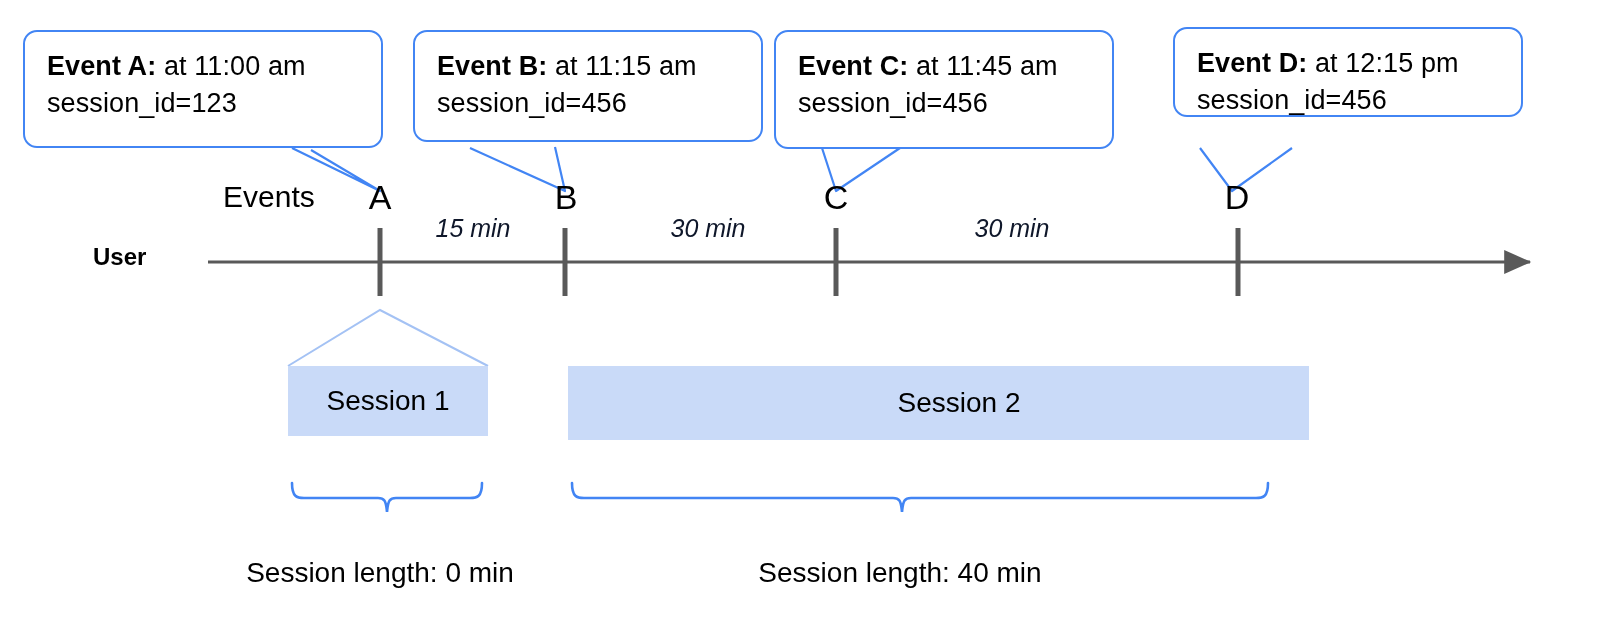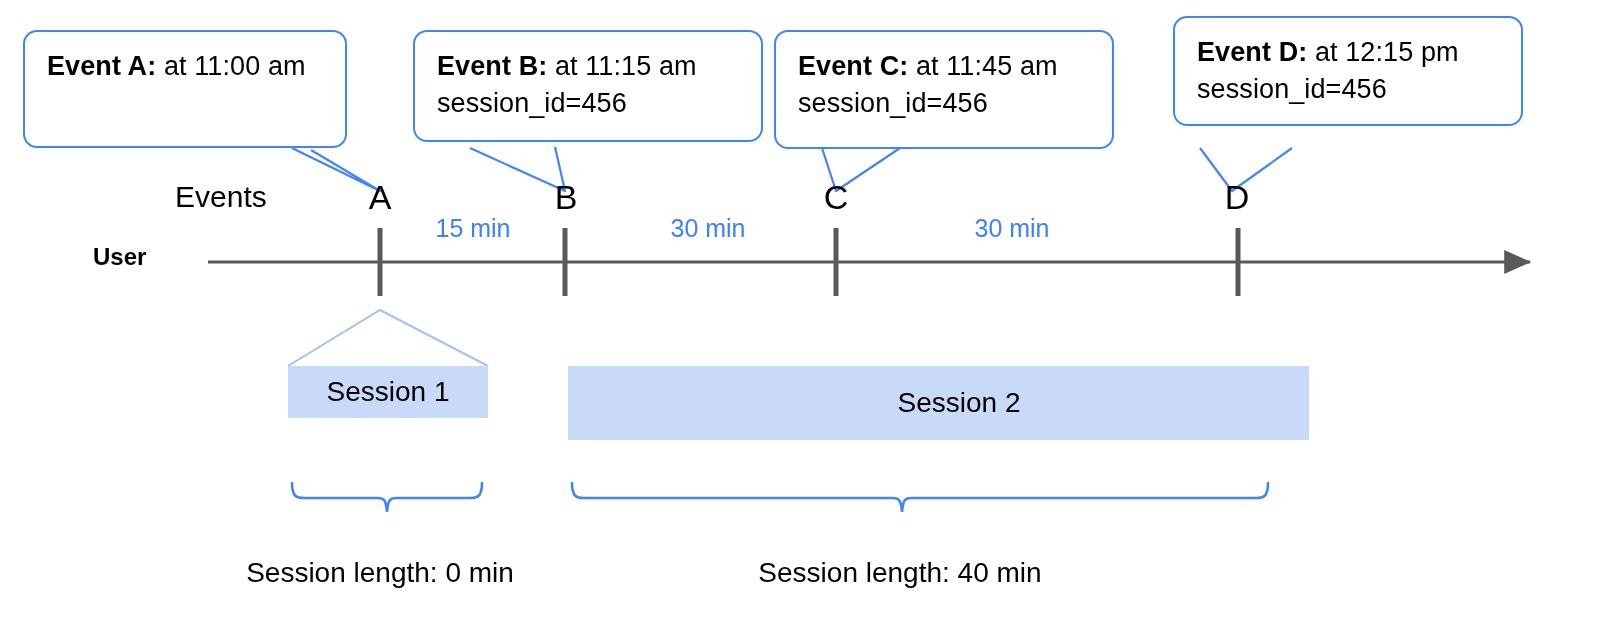--- a/index.html
+++ b/index.html
@@ -44,35 +44,37 @@
   .axis-label {
     position: absolute;
     font-size: 24px;
     white-space: nowrap;
     font-weight: bold;
   }
   .events-label {
     position: absolute;
     font-size: 30px;
     white-space: nowrap;
+    margin-left: 48px;
   }
   .tick-letter {
     position: absolute;
     font-size: 34px;
     text-align: center;
     white-space: nowrap;
     transform: translateX(-50%);
   }
   .gap-label {
     position: absolute;
     font-size: 25px;
     text-align: center;
     white-space: nowrap;
     transform: translateX(-50%);
-    color: #3b82f6;
+    color: #0f172a;
+    font-style: italic;
   }
   .session-bar {
     position: absolute;
     background: #c9daf8;
     display: flex;
     align-items: center;
     justify-content: center;
     font-size: 28px;
     color: #000000;
     white-space: nowrap;
@@ -126,53 +128,54 @@
       <path d="M292,483 C292,497 297,498 304,498 L378,498 C384,498 386,500 387,512
                C388,500 390,498 396,498 L470,498 C477,498 482,497 482,483"></path>
     </g>
 
     <g fill="none" stroke="#4285f4" stroke-width="2.6" stroke-linecap="round">
       <path d="M572,483 C572,497 577,498 584,498 L893,498 C899,498 901,500 902,512
                C903,500 905,498 911,498 L1256,498 C1263,498 1268,497 1268,483"></path>
     </g>
   </svg>
 
-  <div class="callout" style="left:23px; top:30px; width:324px; height:118px;">
+  <div class="callout" style="left:23px; top:30px; width:360px; height:118px;">
     <div class="ln"><span class="ttl">Event A:</span><span> at 11:00 am</span></div>
+    <div class="ln">session_id=123</div>
   </div>
 
   <div class="callout" style="left:413px; top:30px; width:350px; height:112px;">
     <div class="ln"><span class="ttl">Event B:</span><span> at 11:15 am</span></div>
     <div class="ln">session_id=456</div>
   </div>
 
   <div class="callout" style="left:774px; top:30px; width:340px; height:119px;">
     <div class="ln"><span class="ttl">Event C:</span><span> at 11:45 am</span></div>
     <div class="ln">session_id=456</div>
   </div>
 
-  <div class="callout" style="left:1173px; top:16px; width:350px; height:110px;">
+  <div class="callout" style="left:1173px; top:27px; width:350px; height:90px;">
     <div class="ln"><span class="ttl">Event D:</span><span> at 12:15 pm</span></div>
     <div class="ln">session_id=456</div>
   </div>
 
   <div class="events-label" style="left:175px; top:180px;">Events</div>
 
   <div class="axis-label" style="left:93px; top:243px;">User</div>
 
   <div class="tick-letter" style="left:380px; top:178px;">A</div>
   <div class="tick-letter" style="left:566px; top:178px;">B</div>
   <div class="tick-letter" style="left:836px; top:178px;">C</div>
   <div class="tick-letter" style="left:1237px; top:178px;">D</div>
 
   <div class="gap-label" style="left:473px; top:214px;">15 min</div>
   <div class="gap-label" style="left:708px; top:214px;">30 min</div>
   <div class="gap-label" style="left:1012px; top:214px;">30 min</div>
 
-  <div class="session-bar" style="left:288px; top:366px; width:200px; height:52px;">
+  <div class="session-bar" style="left:288px; top:366px; width:200px; height:70px;">
     <span>Session 1</span>
   </div>
 
   <div class="session-bar" style="left:568px; top:366px; width:700px; height:74px;padding-left:41px;">
     <span>Session 2</span>
   </div>
 
   <div class="len-label" style="left:380px; top:557px;">Session length: 0 min</div>
   <div class="len-label" style="left:900px; top:557px;">Session length: 40 min</div>
 

